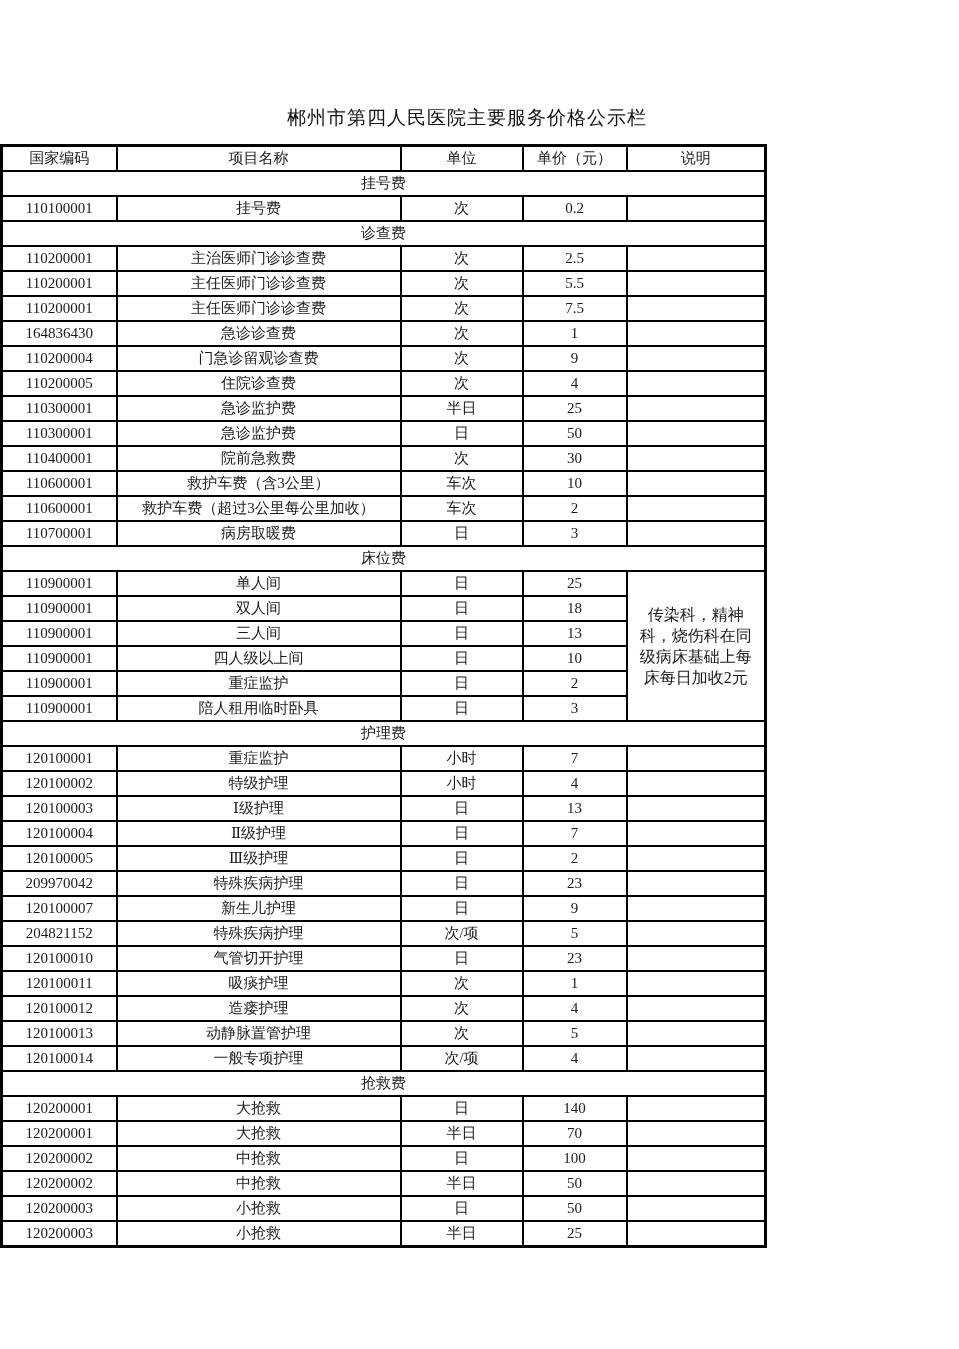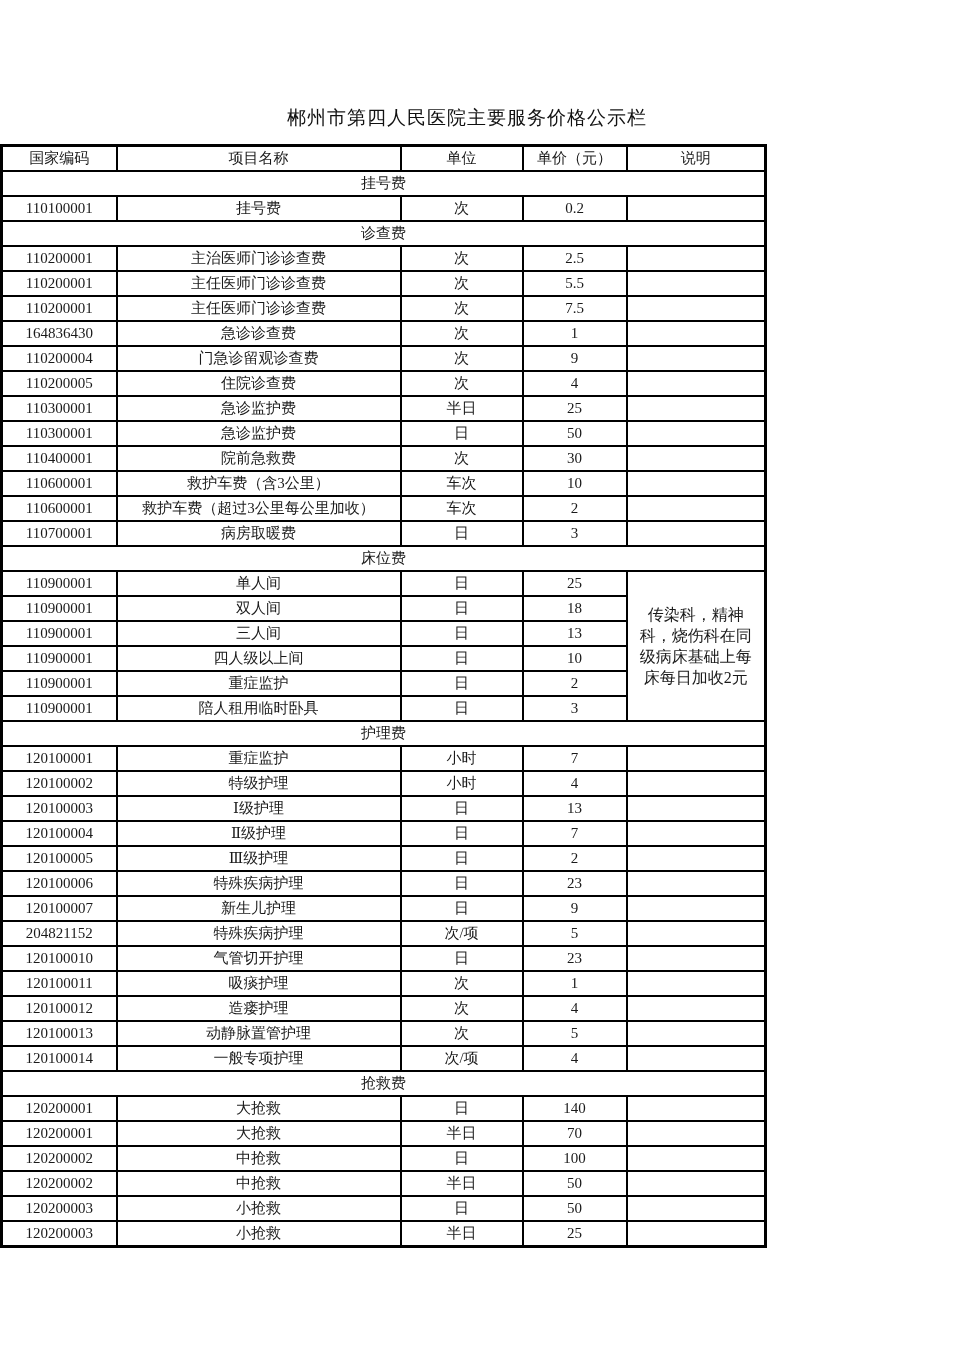--- a/index.html
+++ b/index.html
@@ -257,21 +257,21 @@
           <td></td>
         </tr>
         <tr>
           <td>120100005</td>
           <td>Ⅲ级护理</td>
           <td>日</td>
           <td>2</td>
           <td></td>
         </tr>
         <tr>
-          <td>120100006</td>
+          <td>209970042</td>
           <td>特殊疾病护理</td>
           <td>日</td>
           <td>23</td>
           <td></td>
         </tr>
         <tr>
           <td>120100007</td>
           <td>新生儿护理</td>
           <td>日</td>
           <td>9</td>

